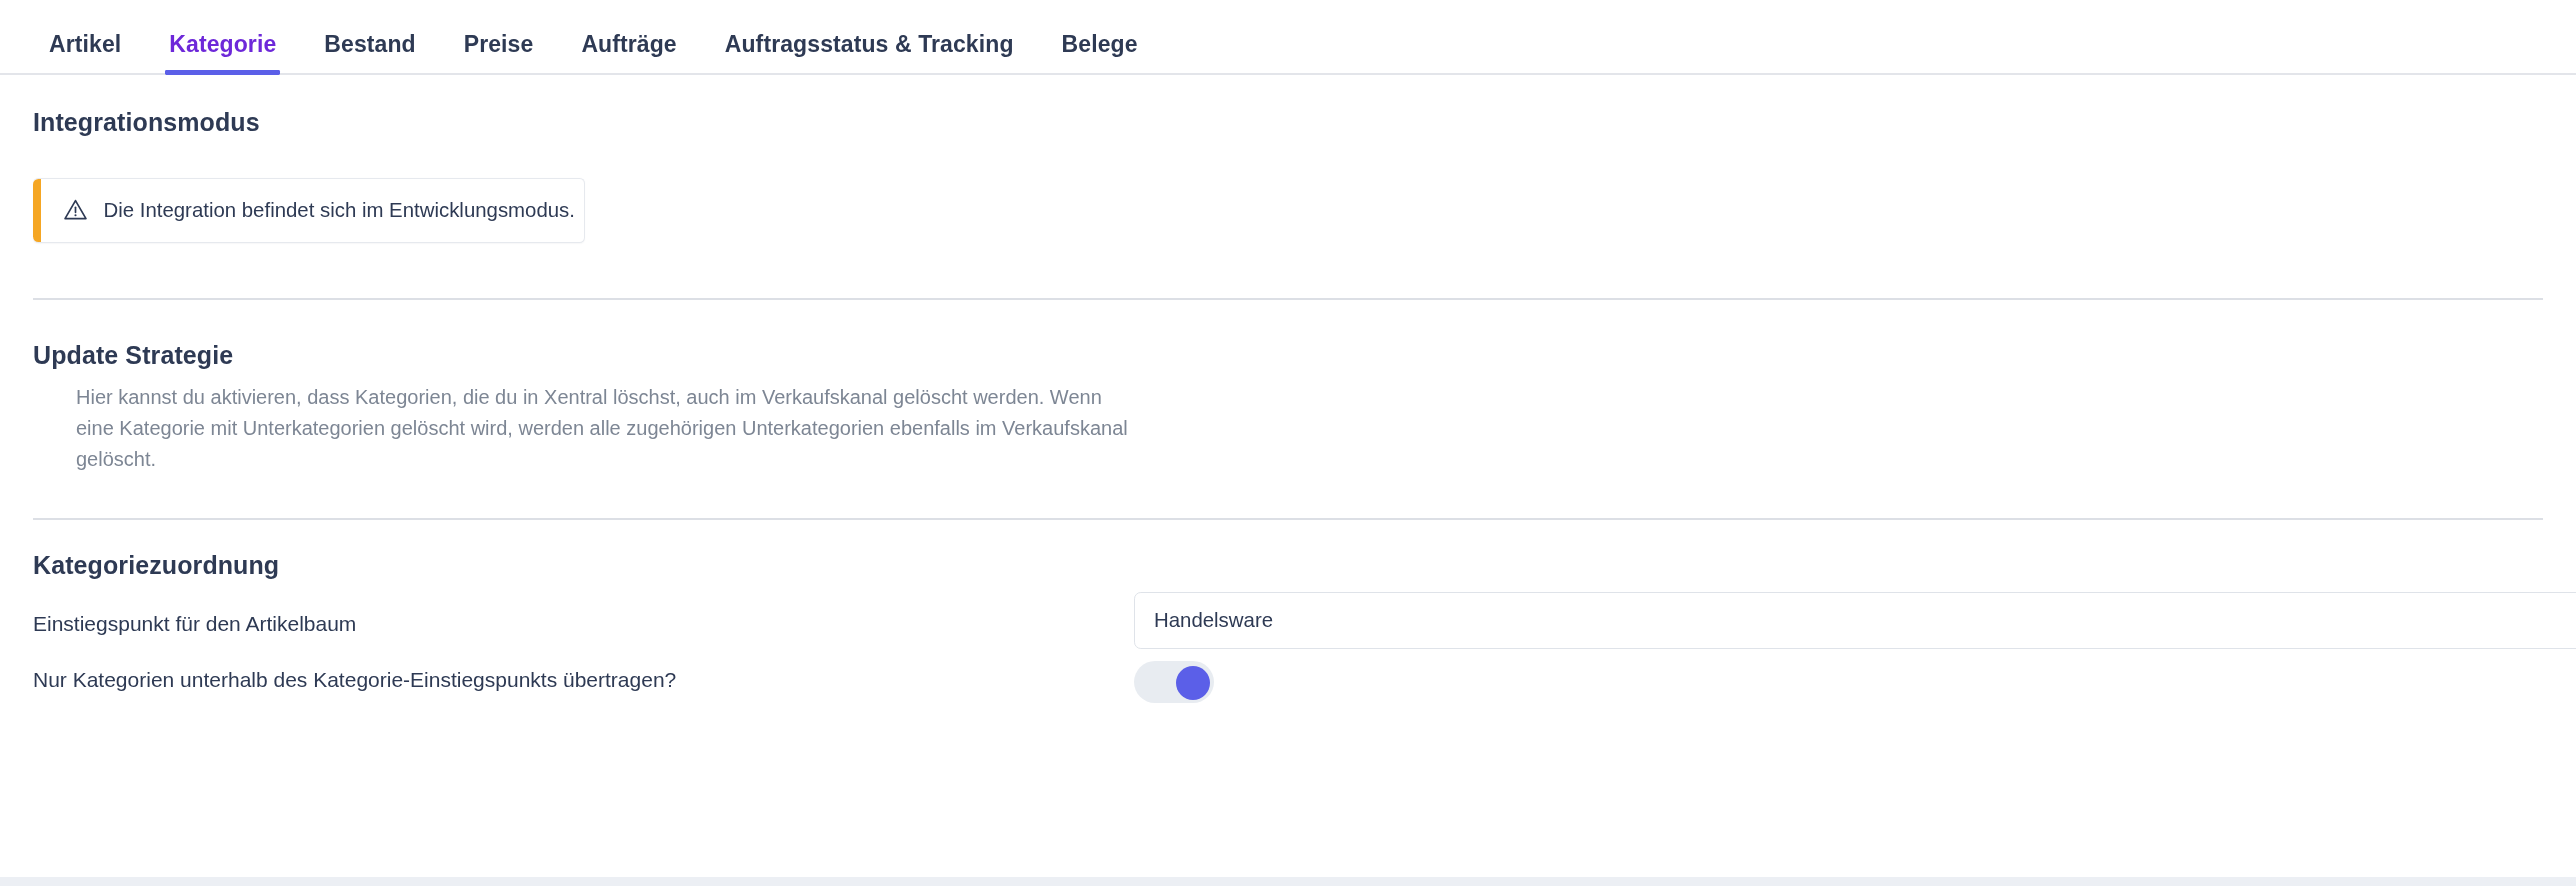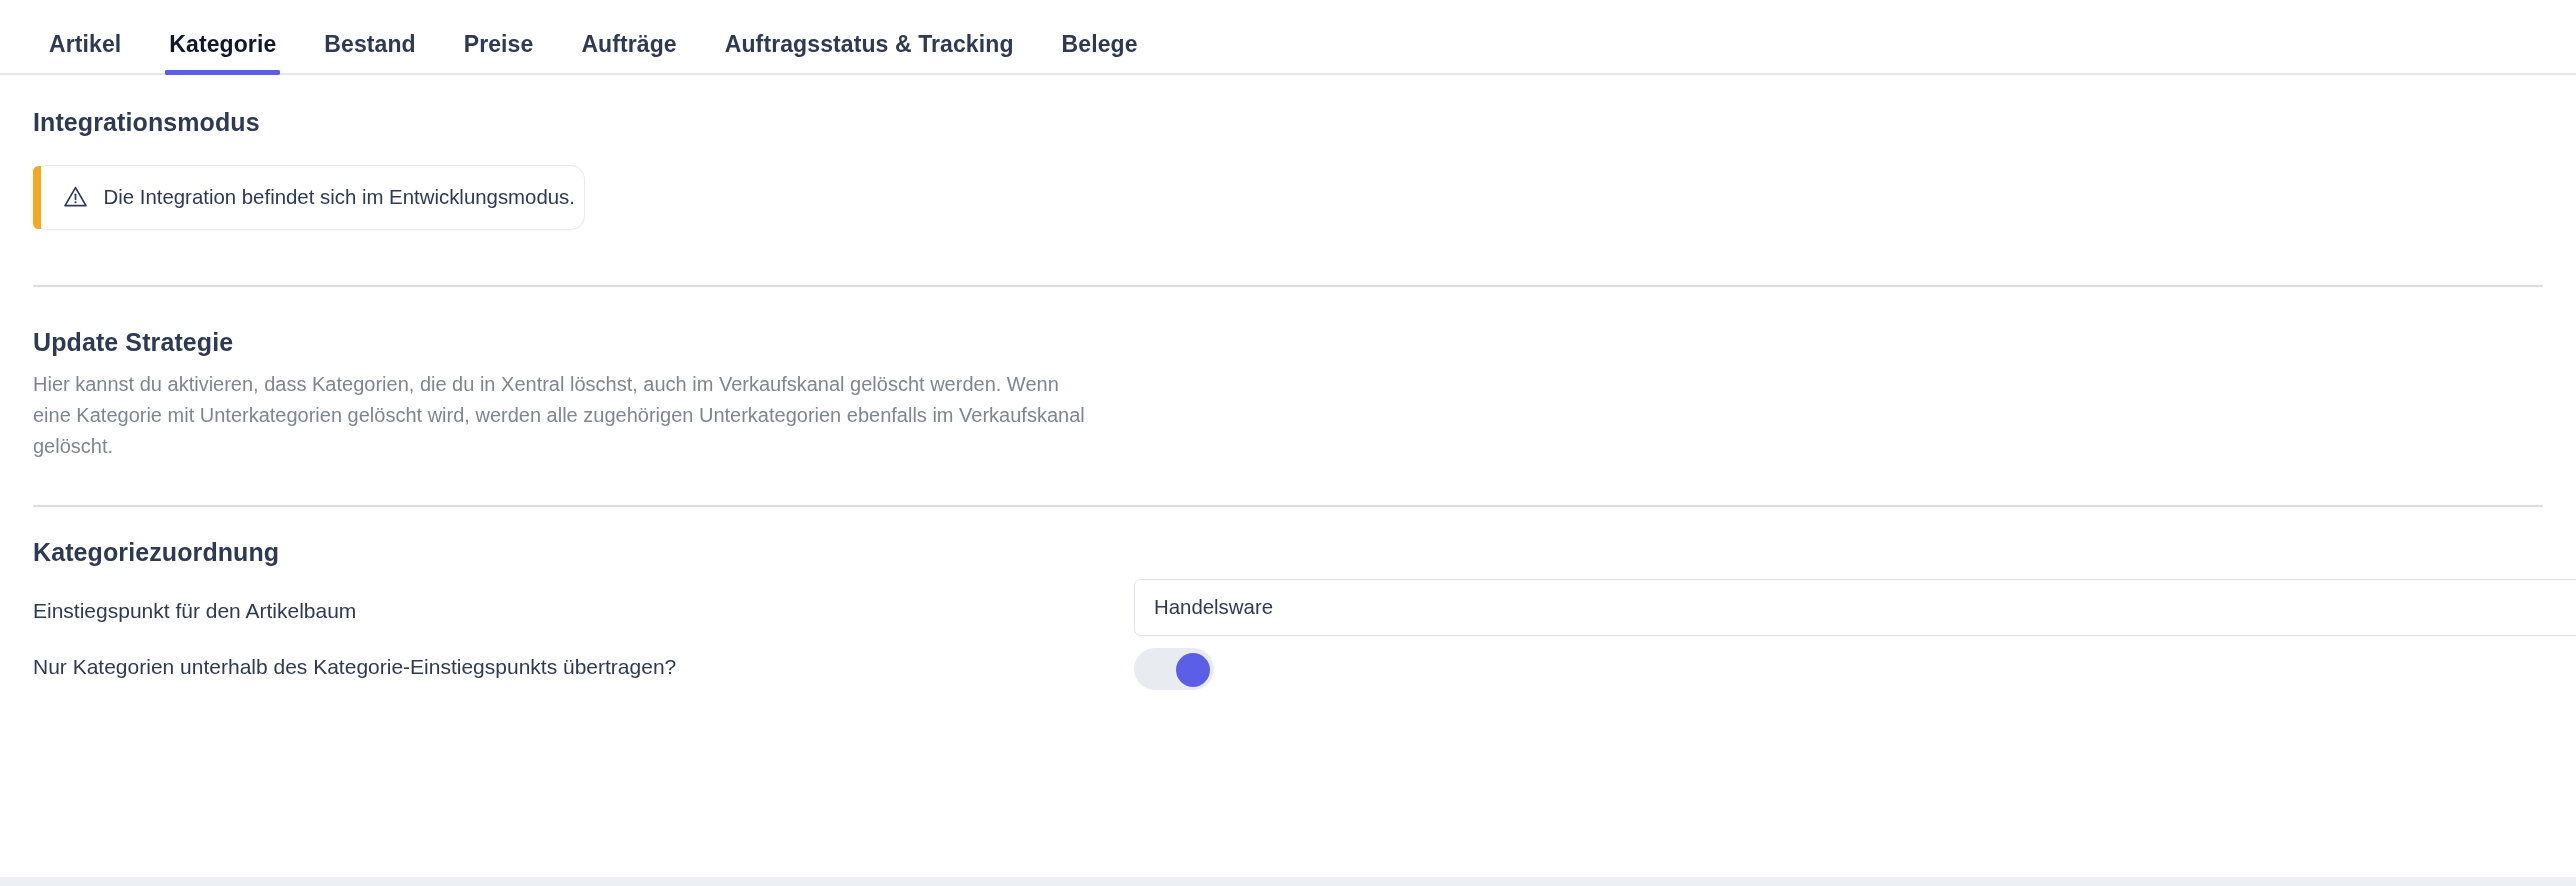--- a/index.html
+++ b/index.html
@@ -34,21 +34,21 @@
     position: relative;
     font-size: 23px;
     font-weight: bold;
     color: #2e3a54;
     letter-spacing: 0.1px;
     padding: 0 0 15px 0;
     margin-right: 48px;
     cursor: pointer;
     white-space: nowrap;
   }
-  .tab.active { color: #0f172a; }
+  .tab.active { color: #6d28d9; }
   .tab.active::after {
     content: "";
     position: absolute;
     left: -4.1px;
     right: -4.1px;
     bottom: -2px;
     height: 4.8px;
     background: #5b5fe8;
     border-radius: 1.4px;
   }
@@ -223,37 +223,37 @@
       <span>Belege</span>
     </div>
   </div>
 
   <div class="content">
 
     <div class="section" style="padding-top:33px;">
       <div class="section-title">Integrationsmodus</div>
 
 
-      <div class="banner" style="margin-top:28px;border-radius:15px;">
+      <div class="banner" style="margin-top:41px;">
         <svg class="warn-icon" viewBox="0 0 24 24" fill="none">
           <path d="M12 3.2 L21.3 19.2 H2.7 Z" stroke="#2e3a54" stroke-width="1.5" stroke-linejoin="round" fill="none"></path>
           <path d="M12 9.2 V13.6" stroke="#2e3a54" stroke-width="1.5" stroke-linecap="round"></path>
           <circle cx="12" cy="16.2" r="0.95" fill="#2e3a54"></circle>
         </svg>
         <span class="banner-text">Die Integration befindet sich im Entwicklungsmodus.</span>
       </div>
     </div>
 
     <div class="divider" style="margin-top:55px;"></div>
 
     <div class="section" style="padding-top:41px;">
       <div class="section-title">Update Strategie</div>
 
 
-      <div class="help-text" style="margin-top:12.2px;">Hier kannst du aktivieren, dass Kategorien, die du in Xentral löschst, auch im Verkaufskanal gelöscht werden. Wenn eine Kategorie mit Unterkategorien gelöscht wird, werden alle zugehörigen Unterkategorien ebenfalls im Verkaufskanal gelöscht.</div>
+      <div class="help-text" style="margin-top:12.2px;margin-left:43px;">Hier kannst du aktivieren, dass Kategorien, die du in Xentral löschst, auch im Verkaufskanal gelöscht werden. Wenn eine Kategorie mit Unterkategorien gelöscht wird, werden alle zugehörigen Unterkategorien ebenfalls im Verkaufskanal gelöscht.</div>
     </div>
 
     <div class="divider" style="margin-top:43px;"></div>
 
     <div class="section" style="padding-top:31px;">
       <div class="section-title">Kategoriezuordnung</div>
 
       <div class="row" style="margin-top:30px;">
         <div class="row-label">Einstiegspunkt für den Artikelbaum</div>
 

